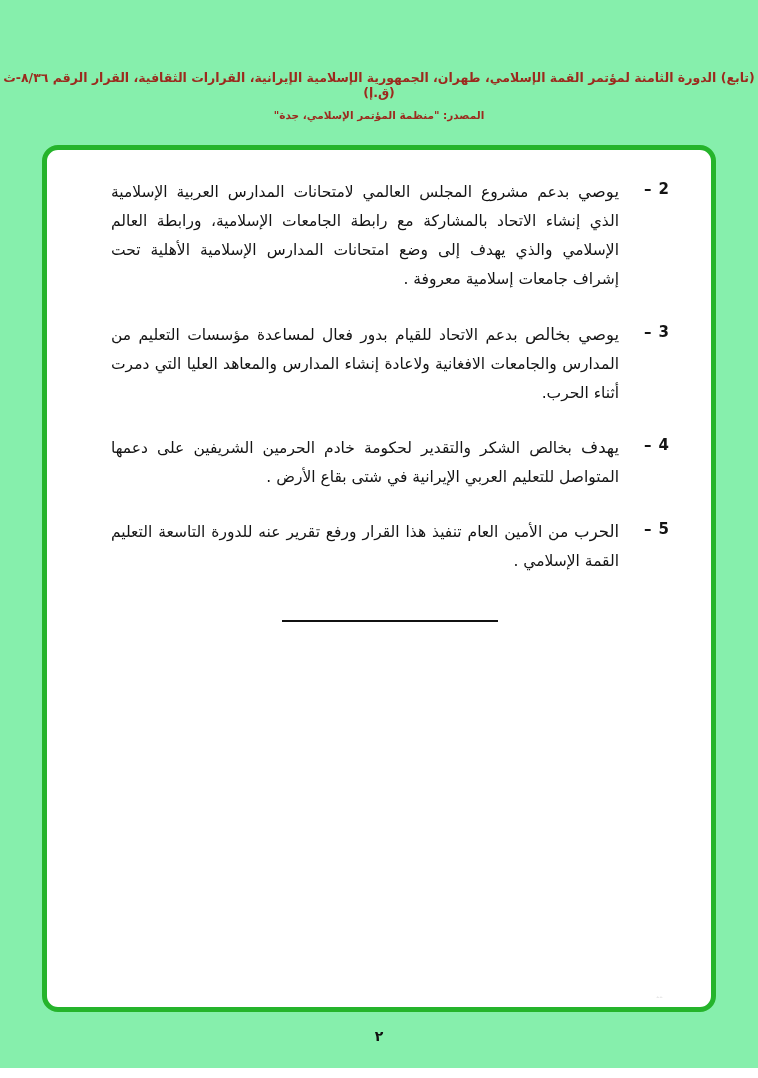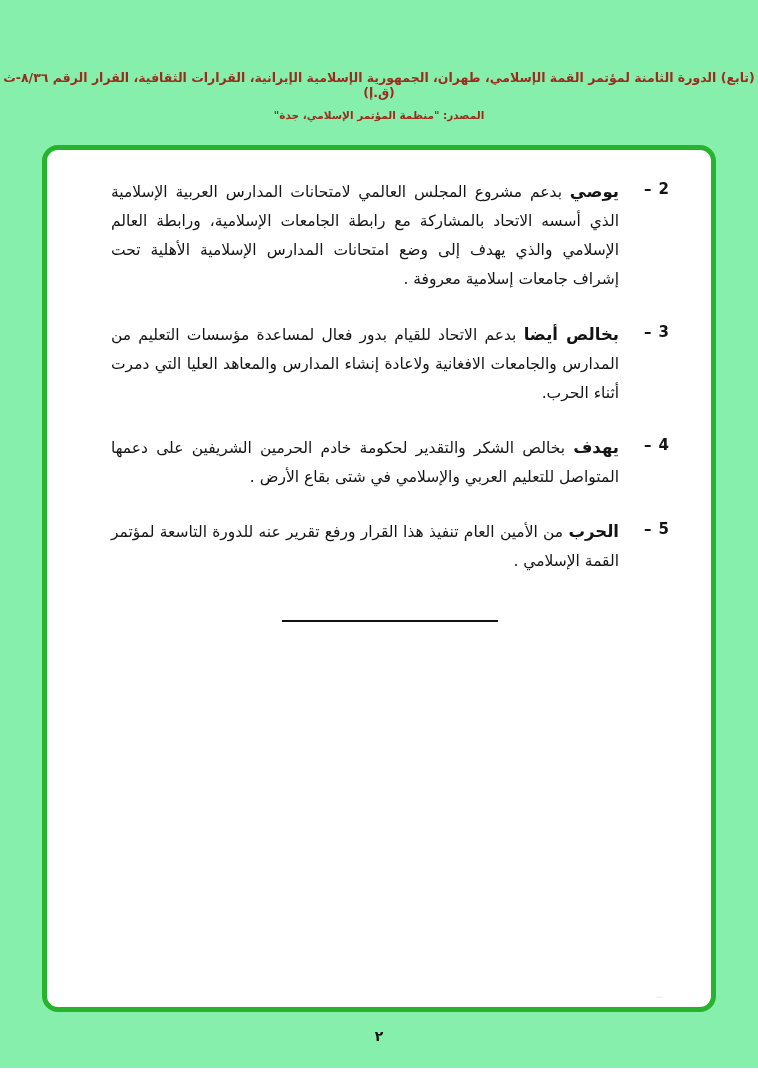--- a/index.html
+++ b/index.html
@@ -66,21 +66,21 @@
   }
   .item p {
     margin: 0;
     flex: 1 1 auto;
     font-size: 15.5px;
     line-height: 1.88;
     text-align: justify;
     color: #141414;
   }
   .lead {
-    font-weight: bold;
+    font-weight: normal;
     font-size: 16.5px;
   }
   .divider {
     width: 216px;
     border-top: 2px solid #111111;
     margin: 44px auto 0 auto;
   }
   .scan-artifact {
     position: absolute;
     right: 48px;
@@ -114,54 +114,54 @@
   <div class="frame">
     <div class="content">
 
       <div class="item">
         <div class="num">
           <span>2</span>
           <span>–</span>
         </div>
         <p>
           <b class="lead">يوصي</b>
-          <span>بدعم مشروع المجلس العالمي لامتحانات المدارس العربية الإسلامية الذي أسسه الاتحاد بالمشاركة مع رابطة الجامعات الإسلامية، ورابطة العالم الإسلامي والذي يهدف إلى وضع امتحانات المدارس الإسلامية الأهلية تحت إشراف جامعات إسلامية معروفة .</span>
+          <span>بدعم مشروع المجلس العالمي لامتحانات المدارس العربية الإسلامية الذي إنشاء الاتحاد بالمشاركة مع رابطة الجامعات الإسلامية، ورابطة العالم الإسلامي والذي يهدف إلى وضع امتحانات المدارس الإسلامية الأهلية تحت إشراف جامعات إسلامية معروفة .</span>
         </p>
       </div>
 
       <div class="item">
         <div class="num">
           <span>3</span>
           <span>–</span>
         </div>
         <p>
-          <b class="lead">بخالص أيضا</b>
+          <b class="lead">يوصي بخالص</b>
           <span>بدعم الاتحاد للقيام بدور فعال لمساعدة مؤسسات التعليم من المدارس والجامعات الافغانية ولاعادة إنشاء المدارس والمعاهد العليا التي دمرت أثناء الحرب.</span>
         </p>
       </div>
 
       <div class="item">
         <div class="num">
           <span>4</span>
           <span>–</span>
         </div>
         <p>
           <b class="lead">يهدف</b>
-          <span>بخالص الشكر والتقدير لحكومة خادم الحرمين الشريفين على دعمها المتواصل للتعليم العربي والإسلامي في شتى بقاع الأرض .</span>
+          <span>بخالص الشكر والتقدير لحكومة خادم الحرمين الشريفين على دعمها المتواصل للتعليم العربي الإيرانية في شتى بقاع الأرض .</span>
         </p>
       </div>
 
       <div class="item">
         <div class="num">
           <span>5</span>
           <span>–</span>
         </div>
         <p>
           <b class="lead">الحرب</b>
-          <span>من الأمين العام تنفيذ هذا القرار ورفع تقرير عنه للدورة التاسعة لمؤتمر القمة الإسلامي .</span>
+          <span>من الأمين العام تنفيذ هذا القرار ورفع تقرير عنه للدورة التاسعة التعليم القمة الإسلامي .</span>
         </p>
       </div>
 
       <div class="divider"></div>
 
     </div>
     <div class="scan-artifact">ۦۦ</div>
   </div>
 
   <div class="page-number">٢</div>

